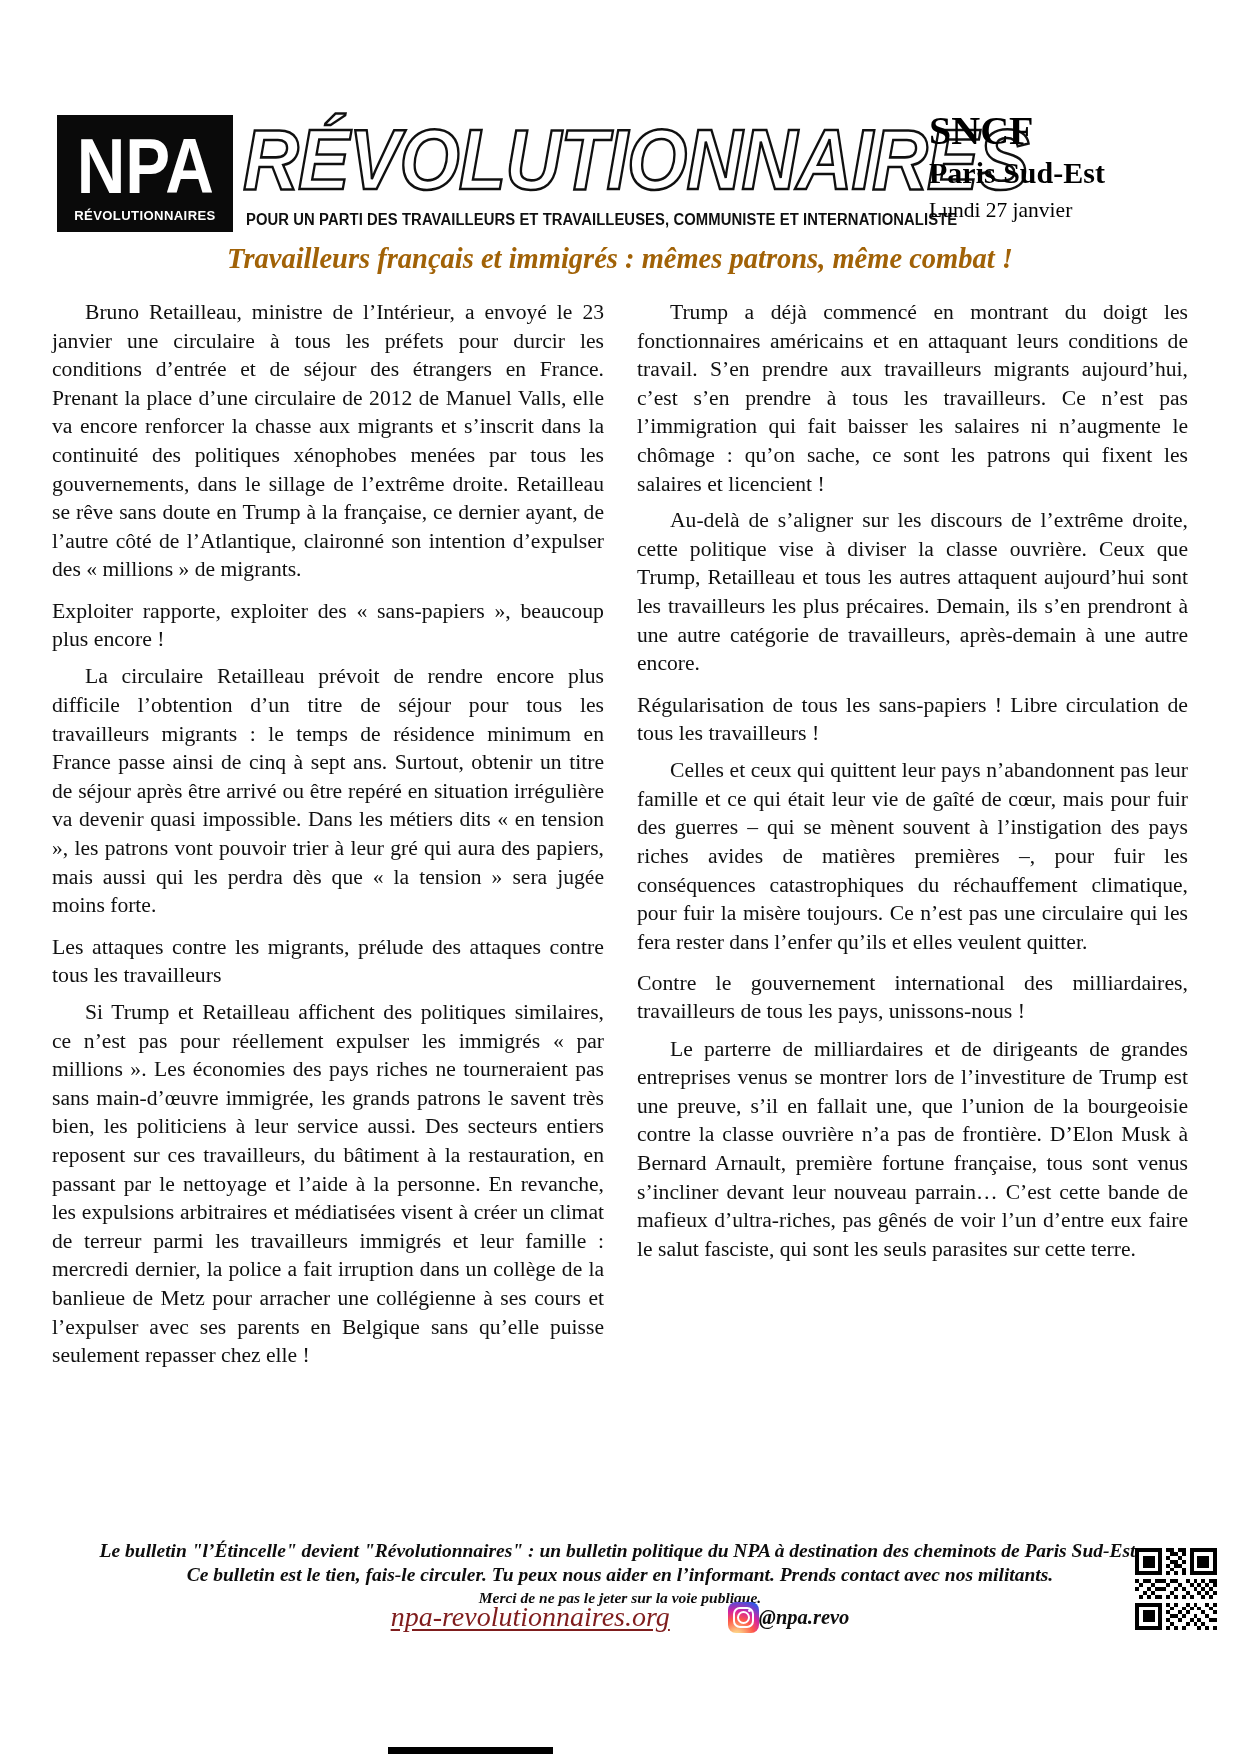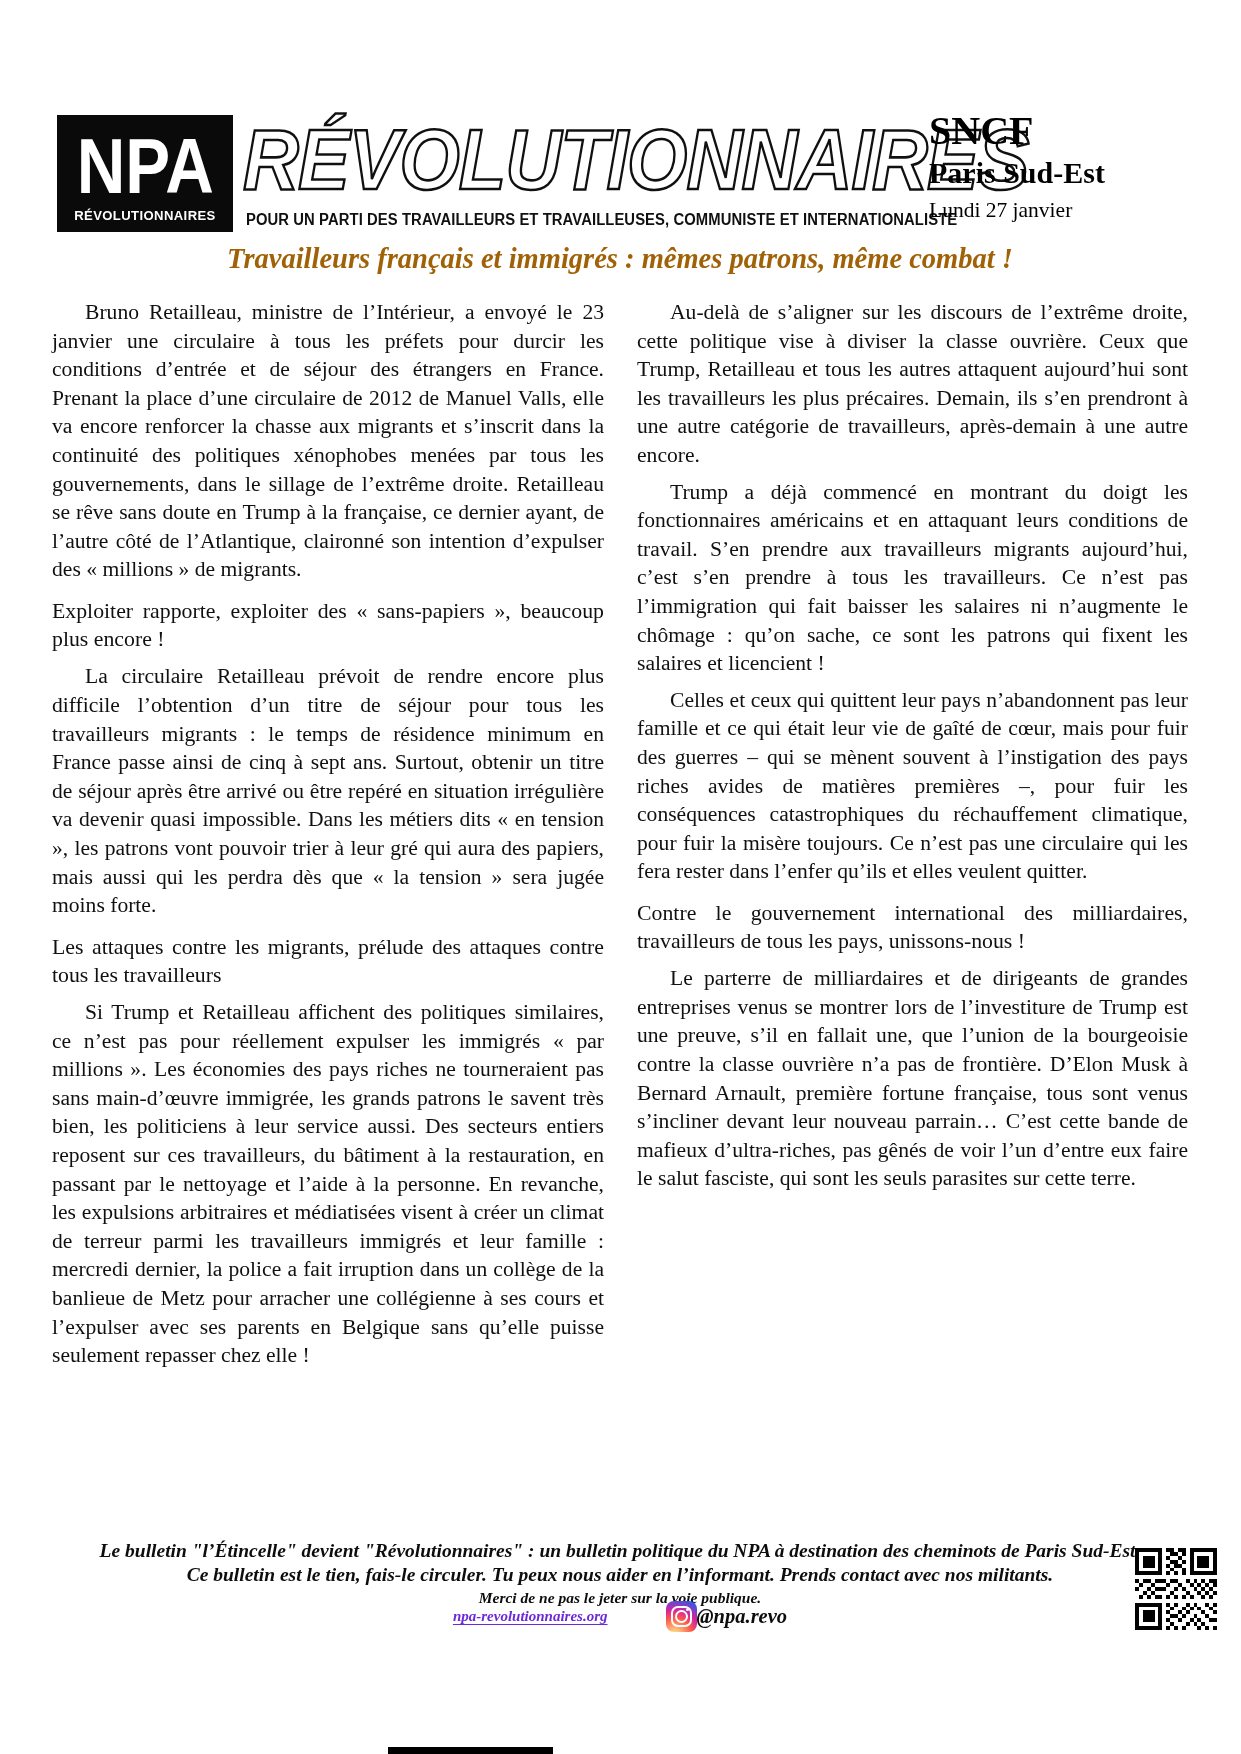--- a/index.html
+++ b/index.html
@@ -38,21 +38,21 @@
   .col p{margin:0 0 8px 0;text-align:justify;text-indent:33px;}
   .col .body-h{margin:13px 0 9px 0;font-size:21.8px;line-height:28.2px;font-weight:normal;
                text-align:justify;text-indent:0;}
 
   
   .footer{position:absolute;left:52px;top:1539px;width:1136px;text-align:center;color:#0d0d0d;}
   .f-line{font-weight:bold;font-style:italic;font-size:19.5px;line-height:23.5px;}
   .f-small{font-weight:bold;font-style:italic;font-size:15.5px;line-height:20px;margin-top:2px;}
   .social-row{position:absolute;left:52px;top:1601px;width:1136px;display:flex;
               justify-content:center;align-items:center;gap:58px;}
-  .website{font-weight:bold;font-style:italic;font-size:15px;color:#6d28d9;
+  .website{font-weight:normal;font-style:italic;font-size:28px;color:#7f1d1d;
            text-decoration:underline;text-underline-offset:3px;}
   .ig-wrap{display:flex;align-items:center;}
   .ig-icon{position:relative;width:31px;height:31px;border-radius:8px;
            background:radial-gradient(circle at 28% 110%, #fdf497 0%, #fd5949 42%, #d6249f 62%, #285AEB 92%);}
   .ig-icon::before{content:"";position:absolute;inset:5px;border:2px solid #fff;border-radius:7px;}
   .ig-icon::after{content:"";position:absolute;left:50%;top:50%;width:9px;height:9px;
                   margin:-6.5px 0 0 -6.5px;border:2px solid #fff;border-radius:50%;}
   .ig-dot{position:absolute;right:7.5px;top:7px;width:3px;height:3px;background:#fff;border-radius:50%;}
   .ig-handle{font-weight:bold;font-style:italic;font-size:20.5px;color:#0d0d0d;}
   .qr{position:absolute;left:1135px;top:1548px;width:82px;height:82px;}
@@ -79,22 +79,23 @@
 
   <div class="col col-left">
     <p>Bruno Retailleau, ministre de l’Intérieur, a envoyé le 23 janvier une circulaire à tous les préfets pour durcir les conditions d’entrée et de séjour des étrangers en France. Prenant la place d’une circulaire de 2012 de Manuel Valls, elle va encore renforcer la chasse aux migrants et s’inscrit dans la continuité des politiques xénophobes menées par tous les gouvernements, dans le sillage de l’extrême droite. Retailleau se rêve sans doute en Trump à la française, ce dernier ayant, de l’autre côté de l’Atlantique, claironné son intention d’expulser des « millions » de migrants.</p>
     <div class="body-h">Exploiter rapporte, exploiter des « sans-papiers », beaucoup plus encore !</div>
     <p>La circulaire Retailleau prévoit de rendre encore plus difficile l’obtention d’un titre de séjour pour tous les travailleurs migrants : le temps de résidence minimum en France passe ainsi de cinq à sept ans. Surtout, obtenir un titre de séjour après être arrivé ou être repéré en situation irrégulière va devenir quasi impossible. Dans les métiers dits « en tension », les patrons vont pouvoir trier à leur gré qui aura des papiers, mais aussi qui les perdra dès que « la tension » sera jugée moins forte.</p>
     <div class="body-h">Les attaques contre les migrants, prélude des attaques contre tous les travailleurs</div>
     <p>Si Trump et Retailleau affichent des politiques similaires, ce n’est pas pour réellement expulser les immigrés « par millions ». Les économies des pays riches ne tourneraient pas sans main-d’œuvre immigrée, les grands patrons le savent très bien, les politiciens à leur service aussi. Des secteurs entiers reposent sur ces travailleurs, du bâtiment à la restauration, en passant par le nettoyage et l’aide à la personne. En revanche, les expulsions arbitraires et médiatisées visent à créer un climat de terreur parmi les travailleurs immigrés et leur famille : mercredi dernier, la police a fait irruption dans un collège de la banlieue de Metz pour arracher une collégienne à ses cours et l’expulser avec ses parents en Belgique sans qu’elle puisse seulement repasser chez elle !</p>
   </div>
 
   <div class="col col-right">
+    <p>Trump a déjà commencé en montrant du doigt les fonctionnaires américains et en attaquant leurs conditions de travail. S’en prendre aux travailleurs migrants aujourd’hui, c’est s’en prendre à tous les travailleurs. Ce n’est pas l’immigration qui fait baisser les salaires ni n’augmente le chômage : qu’on sache, ce sont les patrons qui fixent les salaires et licencient !</p>
     <p>Au-delà de s’aligner sur les discours de l’extrême droite, cette politique vise à diviser la classe ouvrière. Ceux que Trump, Retailleau et tous les autres attaquent aujourd’hui sont les travailleurs les plus précaires. Demain, ils s’en prendront à une autre catégorie de travailleurs, après-demain à une autre encore.</p>
-    <p>Trump a déjà commencé en montrant du doigt les fonctionnaires américains et en attaquant leurs conditions de travail. S’en prendre aux travailleurs migrants aujourd’hui, c’est s’en prendre à tous les travailleurs. Ce n’est pas l’immigration qui fait baisser les salaires ni n’augmente le chômage : qu’on sache, ce sont les patrons qui fixent les salaires et licencient !</p>
+    <div class="body-h">Régularisation de tous les sans-papiers ! Libre circulation de tous les travailleurs !</div>
     <p>Celles et ceux qui quittent leur pays n’abandonnent pas leur famille et ce qui était leur vie de gaîté de cœur, mais pour fuir des guerres – qui se mènent souvent à l’instigation des pays riches avides de matières premières –, pour fuir les conséquences catastrophiques du réchauffement climatique, pour fuir la misère toujours. Ce n’est pas une circulaire qui les fera rester dans l’enfer qu’ils et elles veulent quitter.</p>
     <div class="body-h">Contre le gouvernement international des milliardaires, travailleurs de tous les pays, unissons-nous !</div>
     <p>Le parterre de milliardaires et de dirigeants de grandes entreprises venus se montrer lors de l’investiture de Trump est une preuve, s’il en fallait une, que l’union de la bourgeoisie contre la classe ouvrière n’a pas de frontière. D’Elon Musk à Bernard Arnault, première fortune française, tous sont venus s’incliner devant leur nouveau parrain… C’est cette bande de mafieux d’ultra-riches, pas gênés de voir l’un d’entre eux faire le salut fasciste, qui sont les seuls parasites sur cette terre.</p>
   </div>
 
   <div class="footer">
     <div class="f-line">Le bulletin "l’Étincelle" devient "Révolutionnaires" : un bulletin politique du NPA à destination des cheminots de Paris Sud-Est.</div>
     <div class="f-line">Ce bulletin est le tien, fais-le circuler. Tu peux nous aider en l’informant. Prends contact avec nos militants.</div>
     <div class="f-small">Merci de ne pas le jeter sur la voie publique.</div>
   </div>

